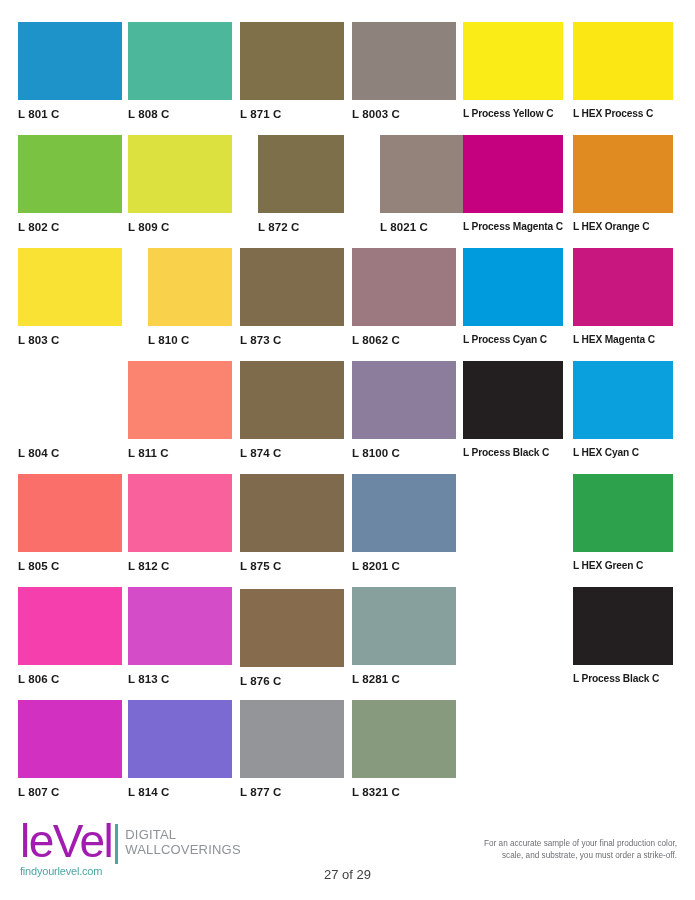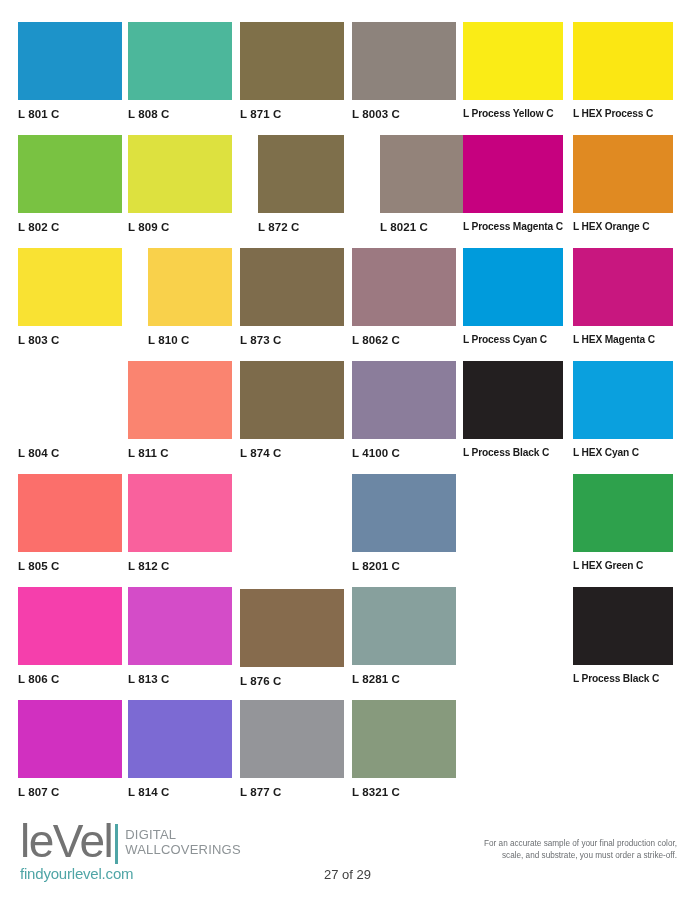--- a/index.html
+++ b/index.html
@@ -72,21 +72,21 @@
     top: 22px;
     display: flex;
     align-items: flex-start;
   }
 
   #logo-wordmark {
     font-family: "Liberation Sans", sans-serif;
     font-size: 46px;
     font-weight: 300;
     line-height: 0.86;
-    color: #737373;
+    color: #a21caf;
     letter-spacing: -1.5px;
   }
 
   #logo-divider {
     width: 3px;
     height: 40px;
     background: #4fa5a6;
     margin: 2px 7px 0 3px;
   }
 
@@ -99,21 +99,21 @@
     letter-spacing: 0.2px;
     padding-top: 5px;
     white-space: pre-line;
   }
 
   #logo-url {
     position: absolute;
     left: 20px;
     top: 65px;
     font-family: "Liberation Sans", sans-serif;
-    font-size: 15px;
+    font-size: 11px;
     font-weight: 400;
     color: #4fa5a6;
     letter-spacing: -0.2px;
   }
 
   #page-number {
     position: absolute;
     left: 0;
     top: 67px;
     width: 695px;
@@ -221,37 +221,41 @@
       <div class="swatch-cell" style="left: 128px; top: 361px; width: 104px;">
         <span class="swatch-chip" style="height: 78px; background: rgb(250, 132, 112);"></span>
         <span class="swatch-label">L 811 C</span>
       </div>
       <div class="swatch-cell" style="left: 240px; top: 361px; width: 104px;">
         <span class="swatch-chip" style="height: 78px; background: rgb(125, 107, 75);"></span>
         <span class="swatch-label">L 874 C</span>
       </div>
       <div class="swatch-cell" style="left: 352px; top: 361px; width: 104px;">
         <span class="swatch-chip" style="height: 78px; background: rgb(139, 125, 155);"></span>
-        <span class="swatch-label">L 4100 C</span>
+        <span class="swatch-label">L 8100 C</span>
       </div>
       <div class="swatch-cell" style="left: 463px; top: 361px; width: 100px;">
         <span class="swatch-chip" style="height: 78px; background: rgb(35, 31, 32);"></span>
         <span class="swatch-label small">L Process Black C</span>
       </div>
       <div class="swatch-cell" style="left: 573px; top: 361px; width: 100px;">
         <span class="swatch-chip" style="height: 78px; background: rgb(10, 160, 222);"></span>
         <span class="swatch-label small">L HEX Cyan C</span>
       </div>
       <div class="swatch-cell" style="left: 18px; top: 474px; width: 104px;">
         <span class="swatch-chip" style="height: 78px; background: rgb(251, 111, 107);"></span>
         <span class="swatch-label">L 805 C</span>
       </div>
       <div class="swatch-cell" style="left: 128px; top: 474px; width: 104px;">
         <span class="swatch-chip" style="height: 78px; background: rgb(249, 97, 157);"></span>
         <span class="swatch-label">L 812 C</span>
+      </div>
+      <div class="swatch-cell" style="left: 240px; top: 474px; width: 104px;">
+        <span class="swatch-chip" style="height: 78px; background: rgb(127, 106, 78);"></span>
+        <span class="swatch-label">L 875 C</span>
       </div>
       <div class="swatch-cell" style="left: 352px; top: 474px; width: 104px;">
         <span class="swatch-chip" style="height: 78px; background: rgb(108, 135, 164);"></span>
         <span class="swatch-label">L 8201 C</span>
       </div>
       <div class="swatch-cell empty" style="left: 463px; top: 474px; width: 100px;">
         <span class="swatch-chip" style="height: 78px; background: transparent;"></span>
         <span class="swatch-label"></span>
       </div>
       <div class="swatch-cell" style="left: 573px; top: 474px; width: 100px;">

